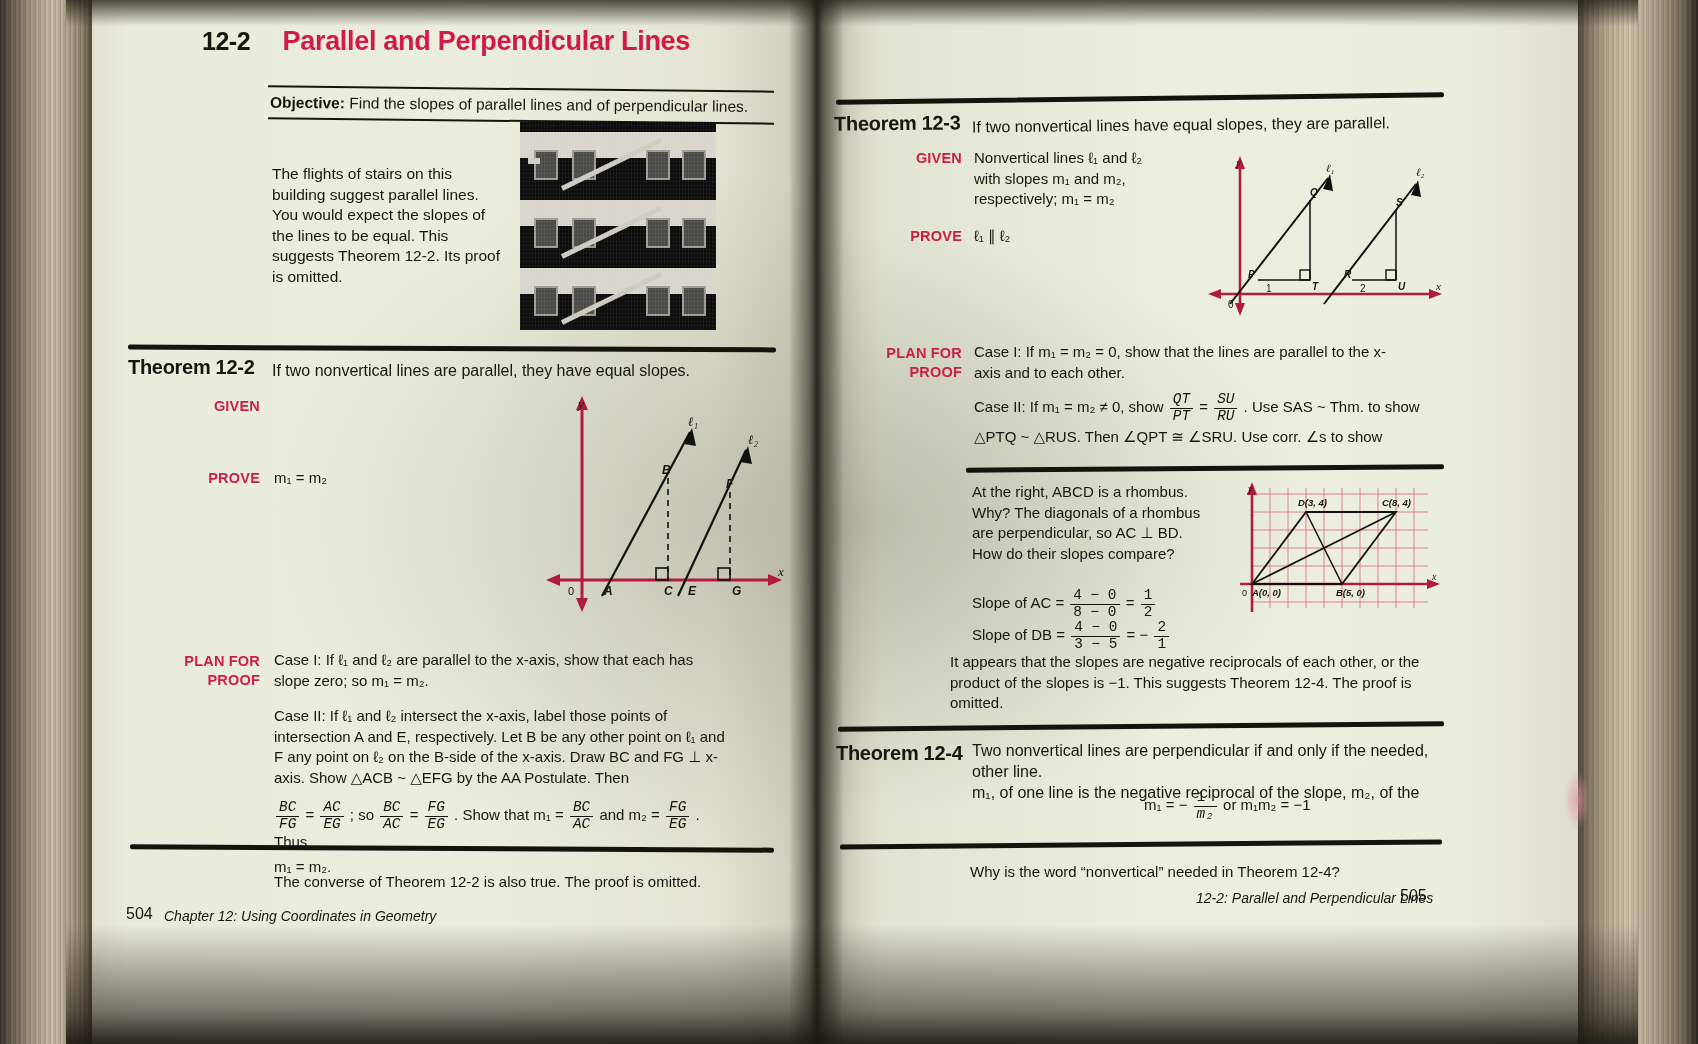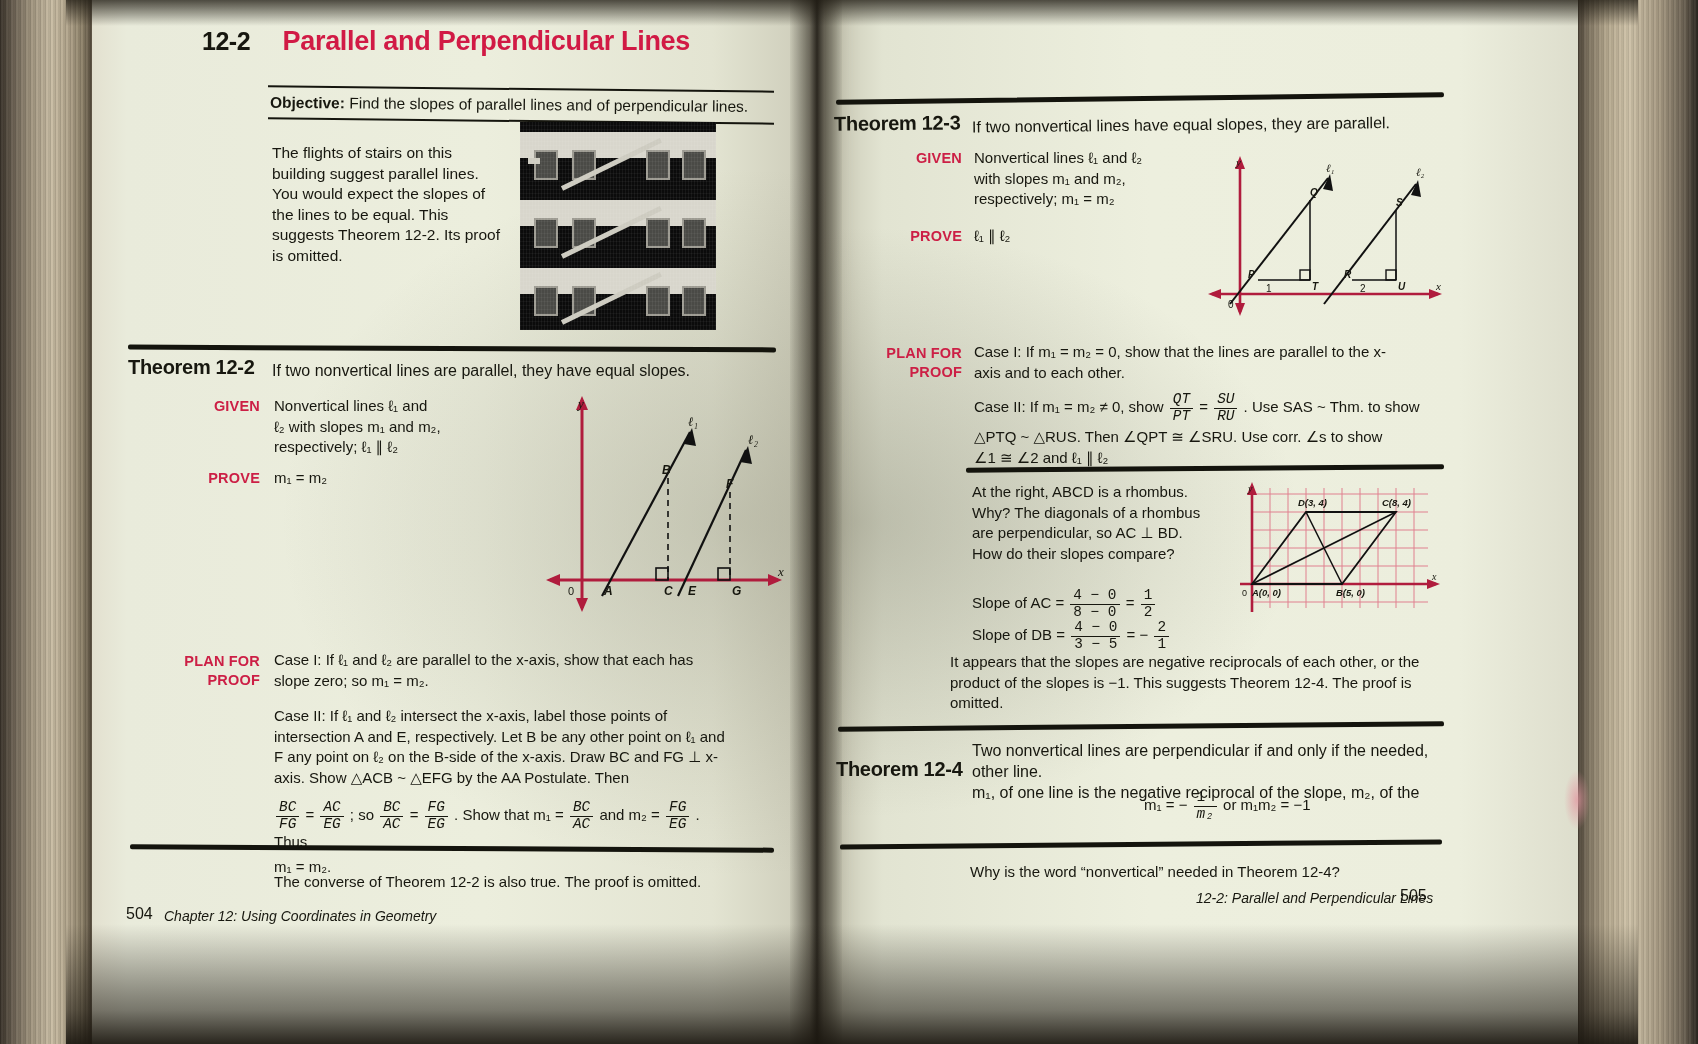--- a/index.html
+++ b/index.html
@@ -146,32 +146,27 @@
     <div class="win" style="left:52px;top:164px;"></div>
     <div class="win" style="left:126px;top:164px;"></div>
     <div class="win" style="left:162px;top:164px;"></div>
     <div class="stair" style="left:42px;top:64px;width:110px;transform:rotate(-26deg);"></div>
     <div class="stair" style="left:42px;top:132px;width:110px;transform:rotate(-26deg);"></div>
     <div class="stair" style="left:42px;top:198px;width:110px;transform:rotate(-26deg);"></div>
     <div class="rail" style="left:8px;top:36px;width:12px;"></div>
     <div class="grain"></div>
   </div>
 
-  <div class="content para" style="left:272px;top:143px;width:230px;">The flights of stairs on this building suggest parallel lines. You would expect the slopes of the lines to be equal. This suggests Theorem 12-2. Its proof is omitted.</div>
+  <div class="content para" style="left:272px;top:164px;width:230px;">The flights of stairs on this building suggest parallel lines. You would expect the slopes of the lines to be equal. This suggests Theorem 12-2. Its proof is omitted.</div>
 
   <div class="rule thick-rule" style="position:absolute;left:128px;top:346px;width:648px;transform:rotate(0.25deg);"></div>
   <div class="content thm-label" style="left:128px;top:356px;">Theorem 12-2</div>
   <div class="content thm-text" style="left:272px;top:360px;width:500px;">If two nonvertical lines are parallel, they have equal slopes.</div>
 
   <div class="content tag" style="left:150px;top:398px;width:110px;">GIVEN</div>
-  <div class="content body-sm" style="left:274px;top:396px;width:230px;">
-    <div>Nonvertical lines ℓ₁ and</div>
-    <div>ℓ₂ with slopes m₁ and m₂,</div>
-    <div>respectively; ℓ₁ ∥ ℓ₂</div>
-  </div>
   <div class="content tag" style="left:150px;top:470px;width:110px;">PROVE</div>
   <div class="content body-sm" style="left:274px;top:468px;">m₁ = m₂</div>
 
   <div style="position:absolute;left:520px;top:390px;">
     <svg width="270" height="230" viewBox="0 0 270 230">
       <line x1="62" y1="10" x2="62" y2="218" stroke="#b01c3d" stroke-width="3"></line>
       <polygon points="62,6 56,20 68,20" fill="#b01c3d"></polygon>
       <polygon points="62,222 56,208 68,208" fill="#b01c3d"></polygon>
       <line x1="30" y1="190" x2="258" y2="190" stroke="#b01c3d" stroke-width="3"></line>
       <polygon points="26,190 40,184 40,196" fill="#b01c3d"></polygon>
@@ -307,21 +302,20 @@
       <span class="n" style="font-style:italic">QT</span>
       <span class="d" style="font-style:italic">PT</span>
     </span>
     <span>=</span>
     <span class="frac">
       <span class="n" style="font-style:italic">SU</span>
       <span class="d" style="font-style:italic">RU</span>
     </span>
     <span>. Use SAS ~ Thm. to show</span>
     <div style="margin-top:3px;">△PTQ ~ △RUS. Then ∠QPT ≅ ∠SRU. Use corr. ∠s to show</div>
-    <div>∠1 ≅ ∠2 and ℓ₁ ∥ ℓ₂</div>
   </div>
 
   <div class="rule thick-rule" style="position:absolute;left:966px;top:466px;width:478px;transform:rotate(-0.4deg);"></div>
   <div class="content body-sm" style="left:972px;top:482px;width:250px;">
     <div>At the right, ABCD is a rhombus.</div>
     <div>Why? The diagonals of a rhombus</div>
     <div>are perpendicular, so AC ⊥ BD.</div>
     <div>How do their slopes compare?</div>
   </div>
 
@@ -384,21 +378,21 @@
       <text x="66" y="26" font-size="9.5" font-weight="bold" font-style="italic" fill="#17170f">D(3, 4)</text>
       <text x="150" y="26" font-size="9.5" font-weight="bold" font-style="italic" fill="#17170f">C(8, 4)</text>
       <text x="20" y="116" font-size="9.5" font-weight="bold" font-style="italic" fill="#17170f">A(0, 0)</text>
       <text x="104" y="116" font-size="9.5" font-weight="bold" font-style="italic" fill="#17170f">B(5, 0)</text>
     </svg>
   </div>
 
   <div class="content body-sm" style="left:950px;top:652px;width:470px;">It appears that the slopes are negative reciprocals of each other, or the product of the slopes is −1. This suggests Theorem 12-4. The proof is omitted.</div>
 
   <div class="rule thick-rule" style="position:absolute;left:838px;top:724px;width:606px;transform:rotate(-0.5deg);"></div>
-  <div class="content thm-label" style="left:836px;top:742px;margin-top:16px;">Theorem 12-4</div>
+  <div class="content thm-label" style="left:836px;top:742px;">Theorem 12-4</div>
   <div class="content thm-text" style="left:972px;top:740px;width:470px;">
     <div>Two nonvertical lines are perpendicular if and only if the needed,</div>
     <div>other line.</div>
     <div>m₁, of one line is the negative reciprocal of the slope, m₂, of the</div>
   </div>
   <div class="content body-sm" style="left:1144px;top:790px;">
     <span>m₁ = −</span>
     <span class="frac">
       <span class="n">1</span>
       <span class="d" style="font-style:italic">m₂</span>

